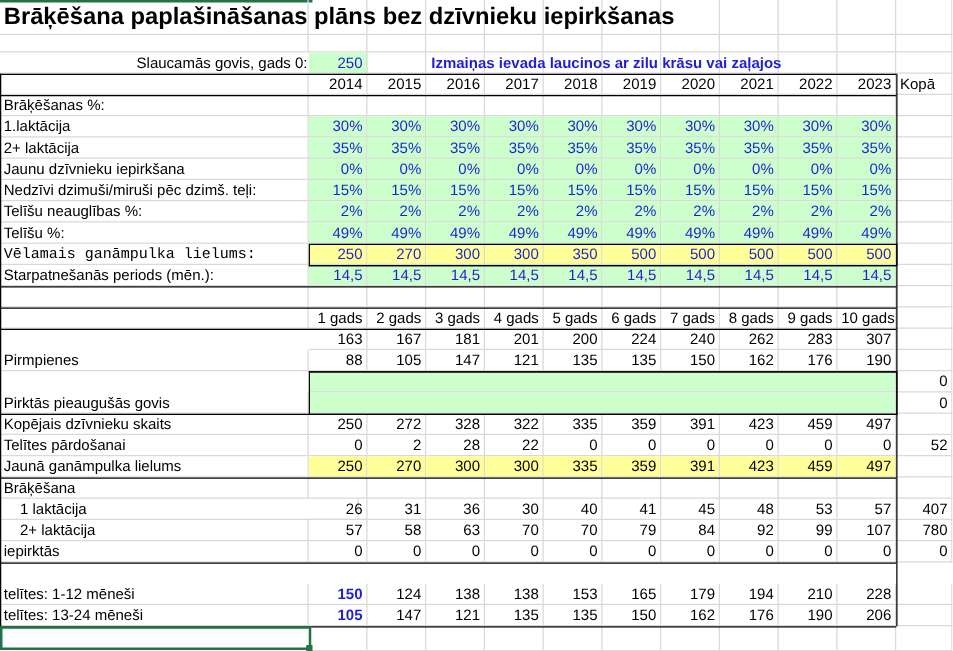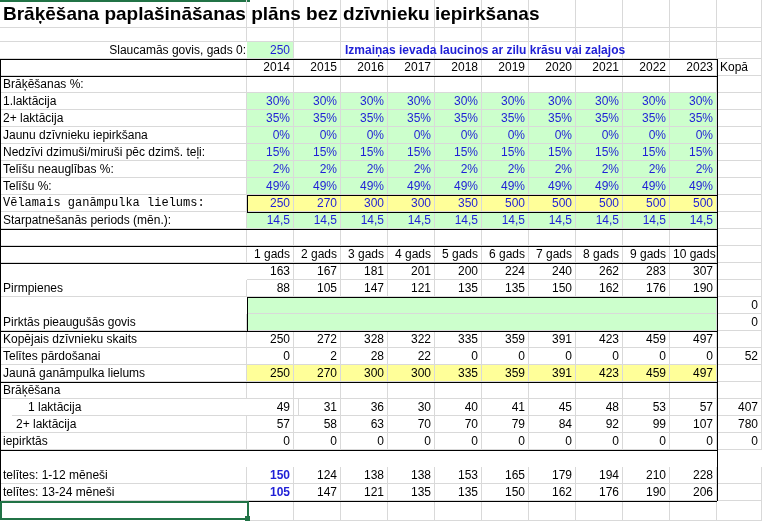--- a/index.html
+++ b/index.html
@@ -326,22 +326,22 @@
       <div class="cell num" style="left: 388px; width: 47px;"></div>
       <div class="cell num" style="left: 435px; width: 47px;"></div>
       <div class="cell num" style="left: 482px; width: 47px;"></div>
       <div class="cell num" style="left: 529px; width: 47px;"></div>
       <div class="cell num" style="left: 576px; width: 47px;"></div>
       <div class="cell num" style="left: 623px; width: 47px;"></div>
       <div class="cell num" style="left: 670px; width: 47px;"></div>
       <div class="cell num" style="left: 717px; width: 45px;"></div>
     </div>
     <div class="row" style="top: 399px;">
-      <div class="cell " style="left: 12px; width: 287px; padding-left: 16px;">  1 laktācija</div>
-      <div class="cell num" style="left: 247px; width: 47px;">49</div>
+      <div class="cell " style="left: 0px; width: 287px; padding-left: 16px;">  1 laktācija</div>
+      <div class="cell num" style="left: 247px; width: 47px;">26</div>
       <div class="cell num" style="left: 294px; width: 47px;">31</div>
       <div class="cell num" style="left: 341px; width: 47px;">36</div>
       <div class="cell num" style="left: 388px; width: 47px;">30</div>
       <div class="cell num" style="left: 435px; width: 47px;">40</div>
       <div class="cell num" style="left: 482px; width: 47px;">41</div>
       <div class="cell num" style="left: 529px; width: 47px;">45</div>
       <div class="cell num" style="left: 576px; width: 47px;">48</div>
       <div class="cell num" style="left: 623px; width: 47px;">53</div>
       <div class="cell num" style="left: 670px; width: 47px;">57</div>
       <div class="cell num" style="left: 717px; width: 45px;">407</div>

